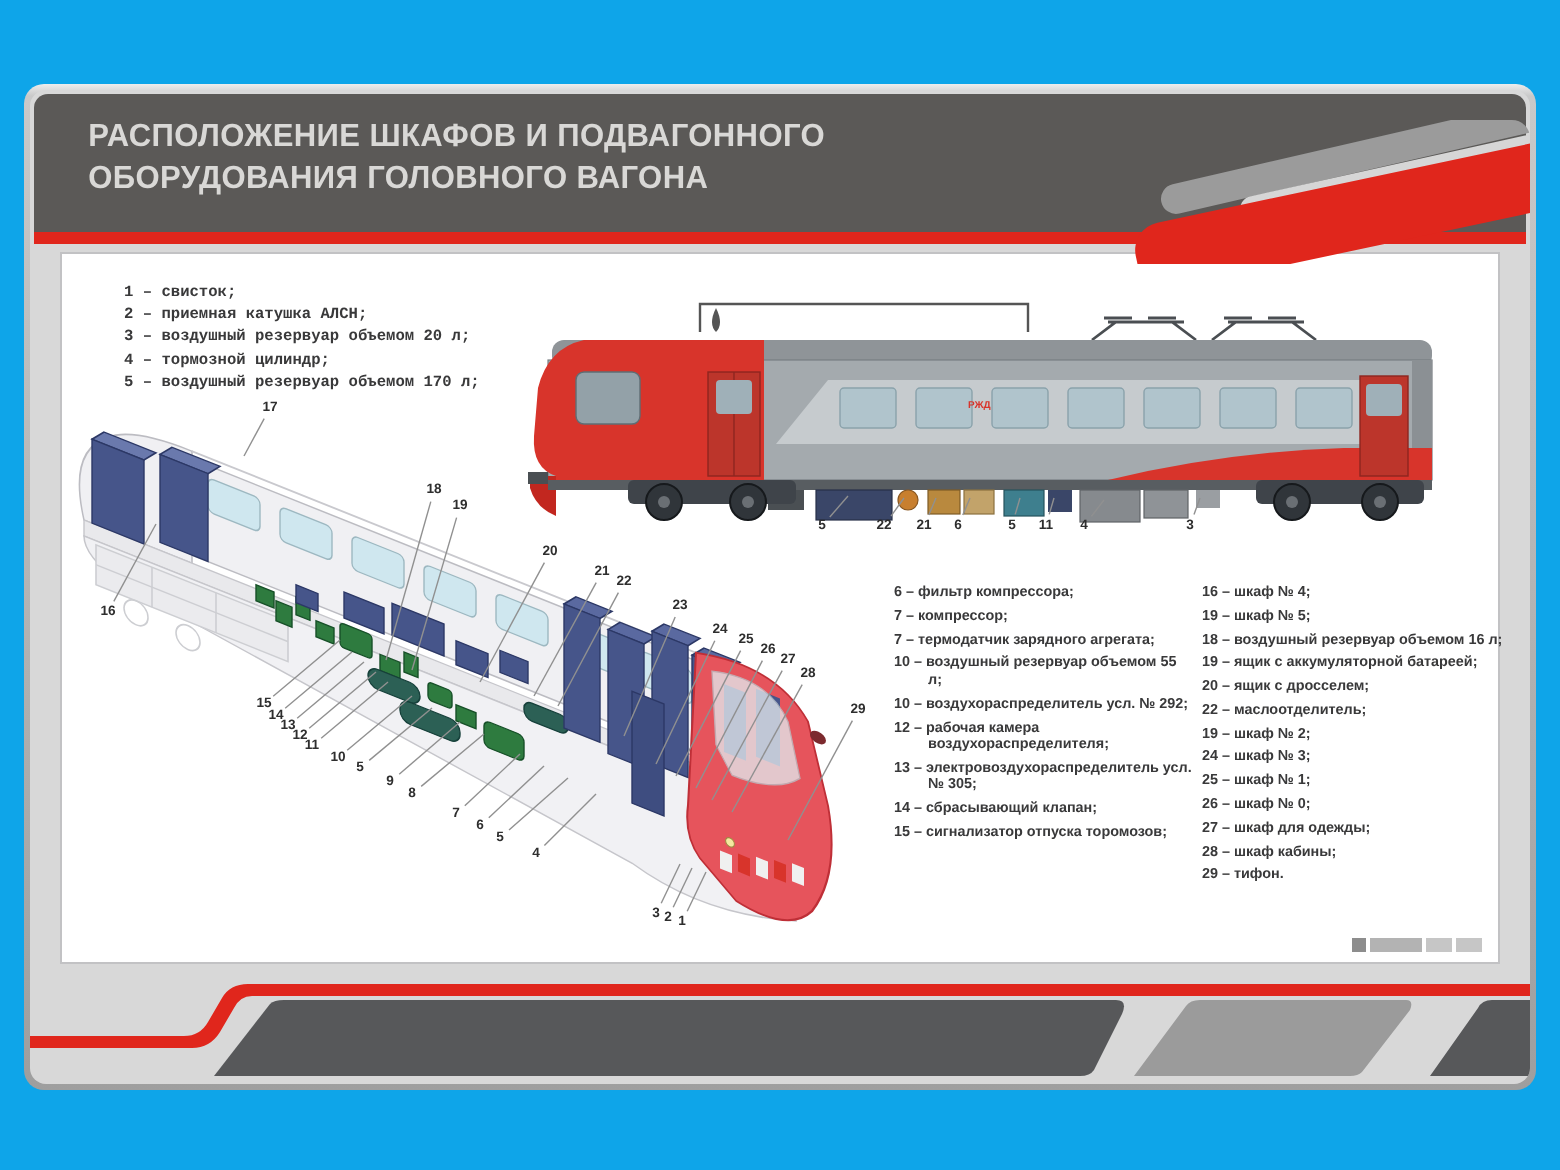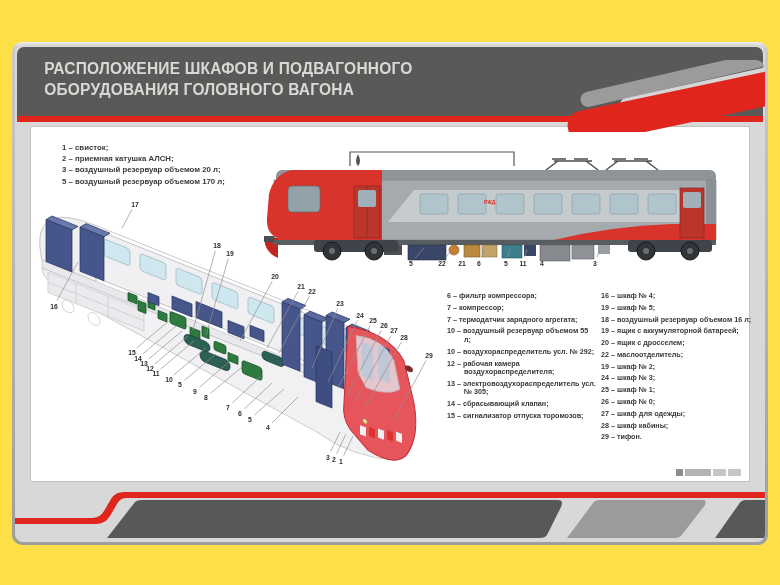--- a/index.html
+++ b/index.html
@@ -1,16 +1,16 @@
 <!DOCTYPE html>
 <html><head>
 <meta charset="utf-8">
 <style>
   html,body{margin:0;padding:0;background:#ffffff;}
-  #page{position:relative;width:780px;height:585px;background:#fde047;overflow:hidden;
+  #page{position:relative;width:780px;height:585px;background:#0ea5e9;overflow:hidden;
         font-family:"Liberation Sans",sans-serif;}
 
   
   #board{position:absolute;left:12px;top:42px;width:756px;height:503px;
          background:linear-gradient(180deg,#ededed 0%,#c9c9c9 6px,#b4b4b4 50%,#9e9e9e 100%);
          border-radius:10px;padding:3px;box-sizing:border-box;z-index:1;}
   #board-inner{position:relative;width:100%;height:100%;background:#d8d8d8;border-radius:8px;overflow:hidden;}
 
   
   #header-band{position:absolute;left:2px;top:2px;right:2px;height:69px;background:#5b5957;
@@ -30,21 +30,21 @@
   #corner-light{left:58px;top:20px;width:180px;height:13px;background:#d6d6d6;transform:rotate(-12.5deg);}
   #corner-red{left:6px;top:30px;width:230px;height:34px;background:#e0261c;border-radius:14px;transform:rotate(-12deg);}
 
   
   #content{position:absolute;left:30px;top:126px;width:720px;height:356px;background:#ffffff;
            border:1px solid #c2c2c4;box-sizing:border-box;z-index:2;}
 
   
   .legend{position:absolute;z-index:4;color:#39393a;font-weight:700;}
   #legend-left{left:62px;top:142px;width:215px;font-size:7.8px;}
-  #legend-left .legend-item{line-height:11.2px;margin-bottom:0;}
+  #legend-left .legend-item{line-height:11.2px;margin-bottom:0;font-family:Liberation Mono, monospace;}
   #legend-mid{left:447px;top:292px;width:150px;font-size:7.2px;}
   #legend-right{left:601px;top:292px;width:152px;font-size:7.2px;}
   #legend-mid .legend-item,#legend-right .legend-item{line-height:8.6px;margin-bottom:3.2px;}
   .legend-item{padding-left:17px;text-indent:-17px;}
 
   
   .illus{position:absolute;z-index:3;}
   #train-svg{left:262px;top:140px;width:478px;height:128px;}
   #cutaway-svg{left:32px;top:198px;width:430px;height:290px;}
 
@@ -91,20 +91,21 @@
   <div id="corner-clip">
     <div id="corner-gray" class="bar"></div>
     <div id="corner-light" class="bar"></div>
     <div id="corner-red" class="bar"></div>
   </div>
 
   <div id="legend-left" class="legend">
       <div class="legend-item">1 – свисток;</div>
       <div class="legend-item">2 – приемная катушка АЛСН;</div>
       <div class="legend-item">3 – воздушный резервуар объемом 20 л;</div>
+      <div class="legend-item">4 – тормозной цилиндр;</div>
       <div class="legend-item">5 – воздушный резервуар объемом 170 л;</div>
     </div>
   <div id="legend-mid" class="legend">
       <div class="legend-item">6 – фильтр компрессора;</div>
       <div class="legend-item">7 – компрессор;</div>
       <div class="legend-item">7 – термодатчик зарядного агрегата;</div>
       <div class="legend-item">10 – воздушный резервуар объемом 55 л;</div>
       <div class="legend-item">10 – воздухораспределитель усл. № 292;</div>
       <div class="legend-item">12 – рабочая камера воздухораспределителя;</div>
       <div class="legend-item">13 – электровоздухораспределитель усл. № 305;</div>

